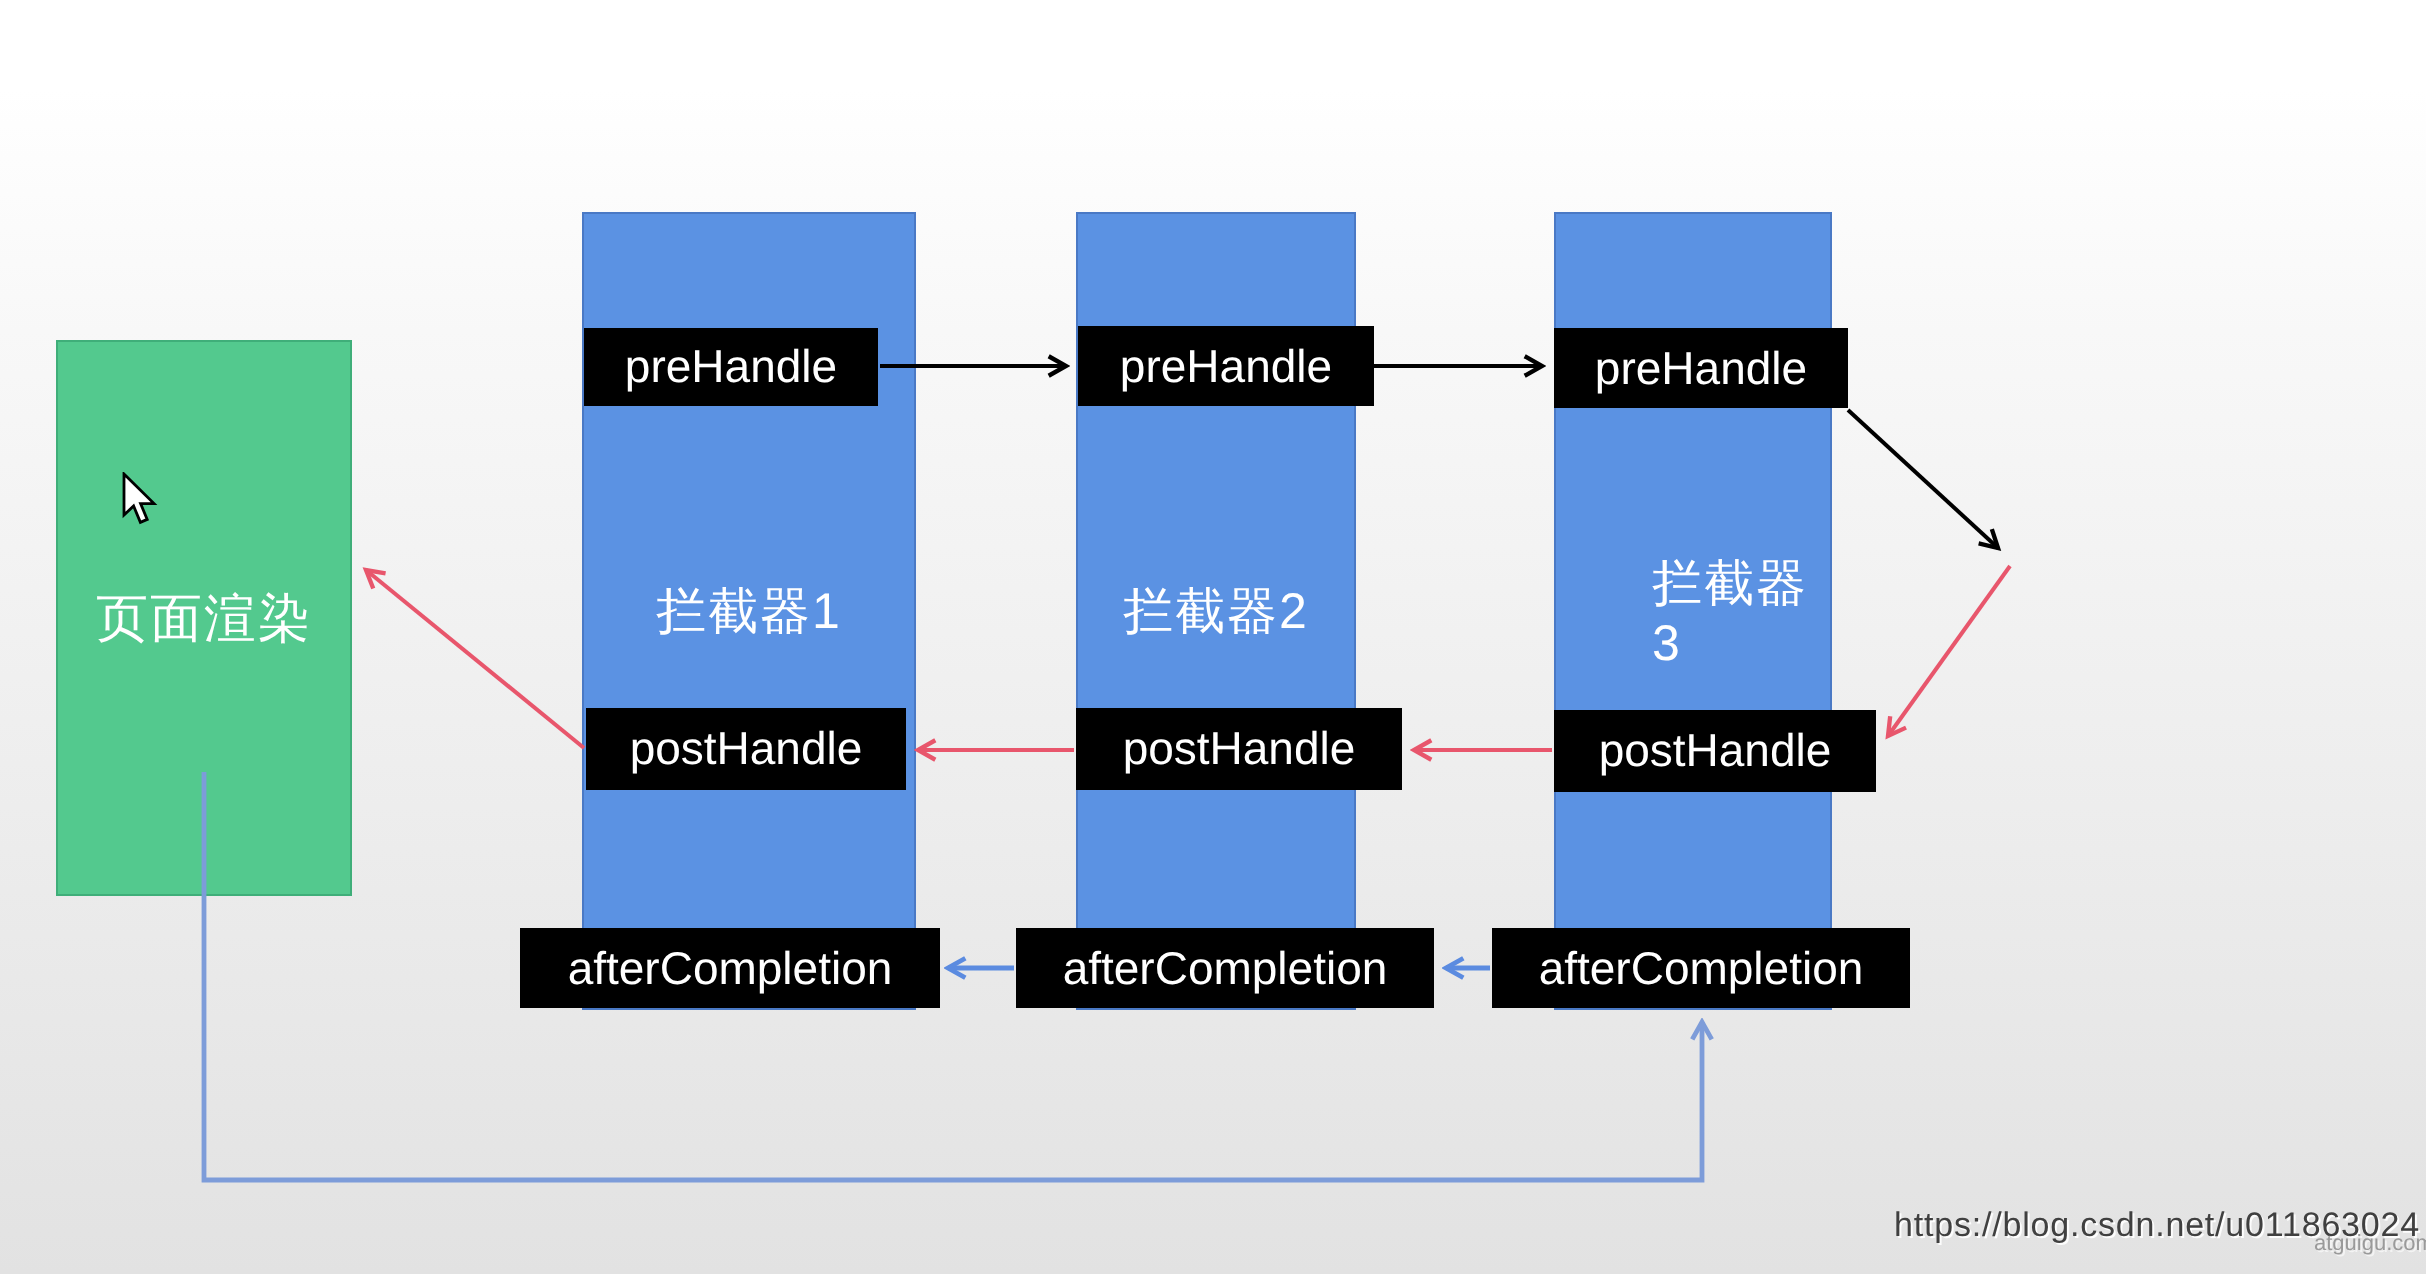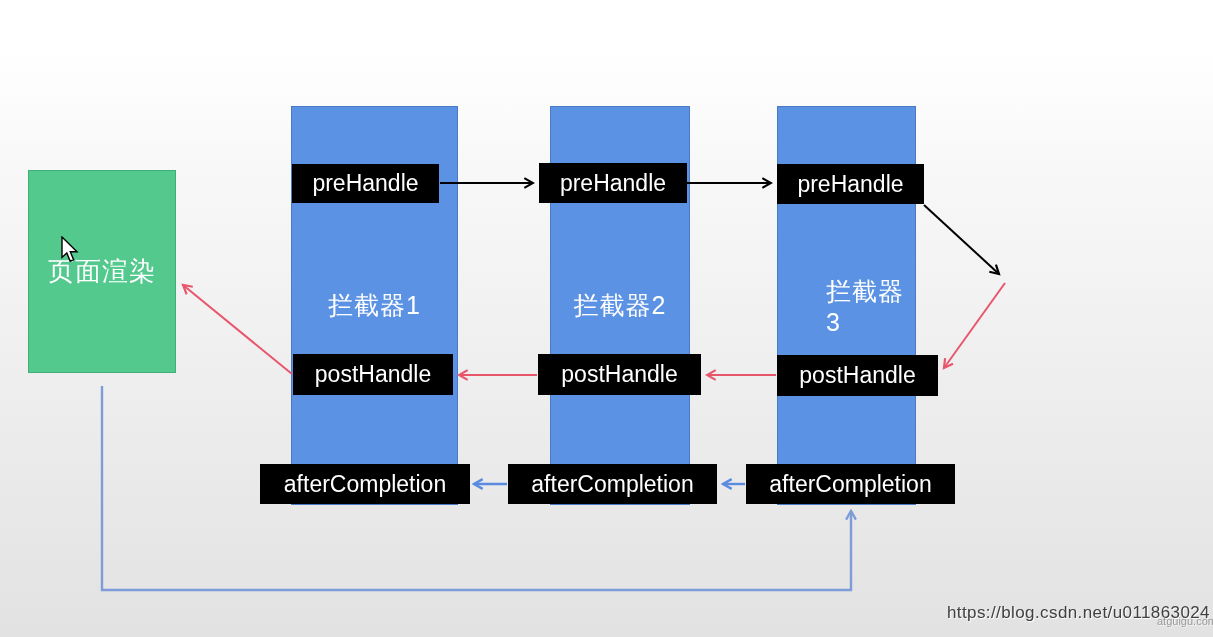--- a/index.html
+++ b/index.html
@@ -11,33 +11,33 @@
   .canvas{position:absolute;inset:0;}
   
   .green-box{
     position:absolute;
     background:var(--box-green-fill,#53c98e);
     border:1px solid var(--box-green-border,#3fae79);
     color:#ffffff;font-size:26px;
     display:flex;align-items:center;justify-content:center;
     box-sizing:border-box;letter-spacing:1px;
   }
-  .green-left{left:28px;top:170px;width:148px;height:203px;}
+  .green-left{left:28px;top:170px;width:148px;height:278px;}
   .green-right{left:1004px;top:171px;width:148px;height:215px;}
   
   .bar{
     position:absolute;top:106px;height:399px;
     background:var(--interceptor-fill,#5b92e3);
     border:1px solid var(--interceptor-border,#4a79c5);
     box-sizing:border-box;
     display:flex;align-items:center;justify-content:center;
     color:#ffffff;font-size:25px;letter-spacing:1px;
   }
   .bar1{left:291px;width:167px;}
-  .bar2{left:538px;width:140px;margin-left:12px;}
+  .bar2{left:538px;width:140px;}
   .bar3{left:777px;width:139px;padding-left:48px;}
   
   .plate{
     position:absolute;background:var(--label-bg,#000000);
     color:var(--label-text,#ffffff);font-size:23px;
     display:flex;align-items:center;justify-content:center;
     box-sizing:border-box;z-index:3;
   }
   .pre1{left:292px;top:164px;width:147px;height:39px;}
   .pre2{left:539px;top:163px;width:148px;height:40px;}

